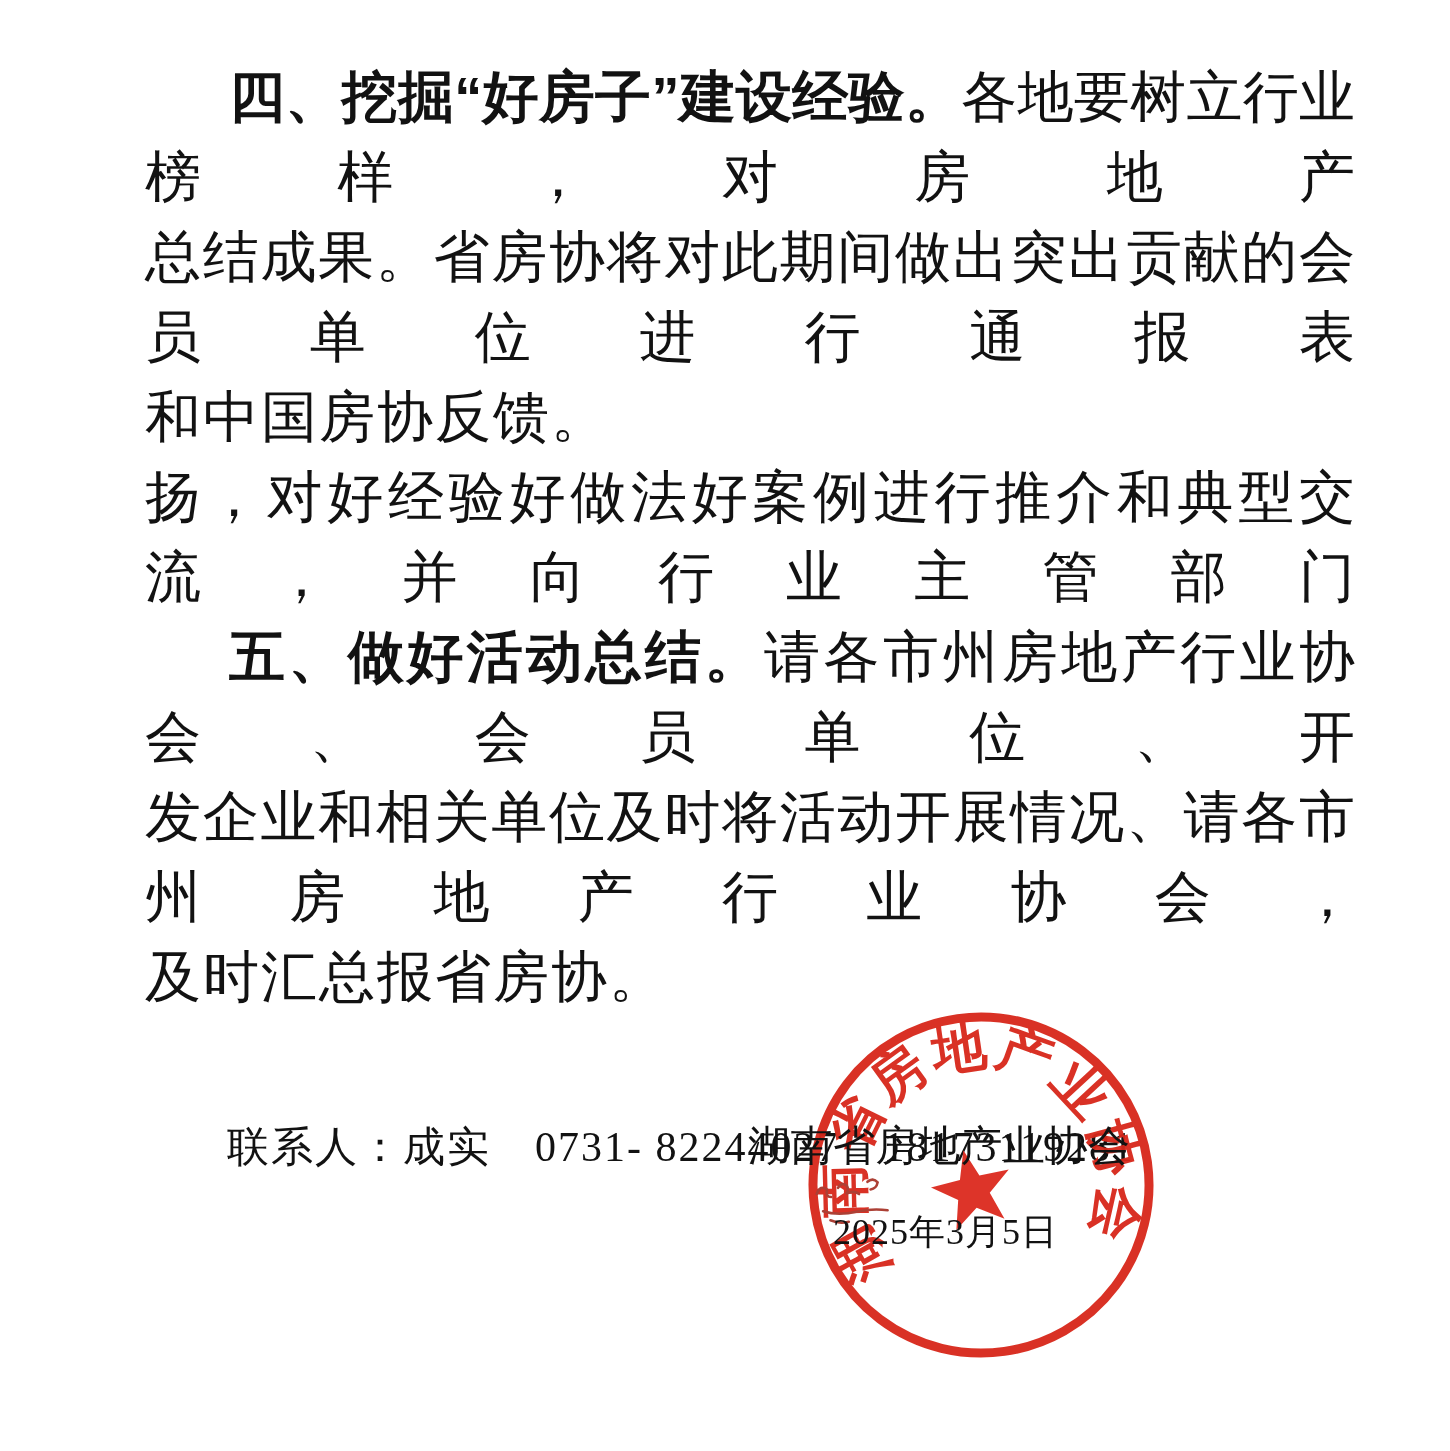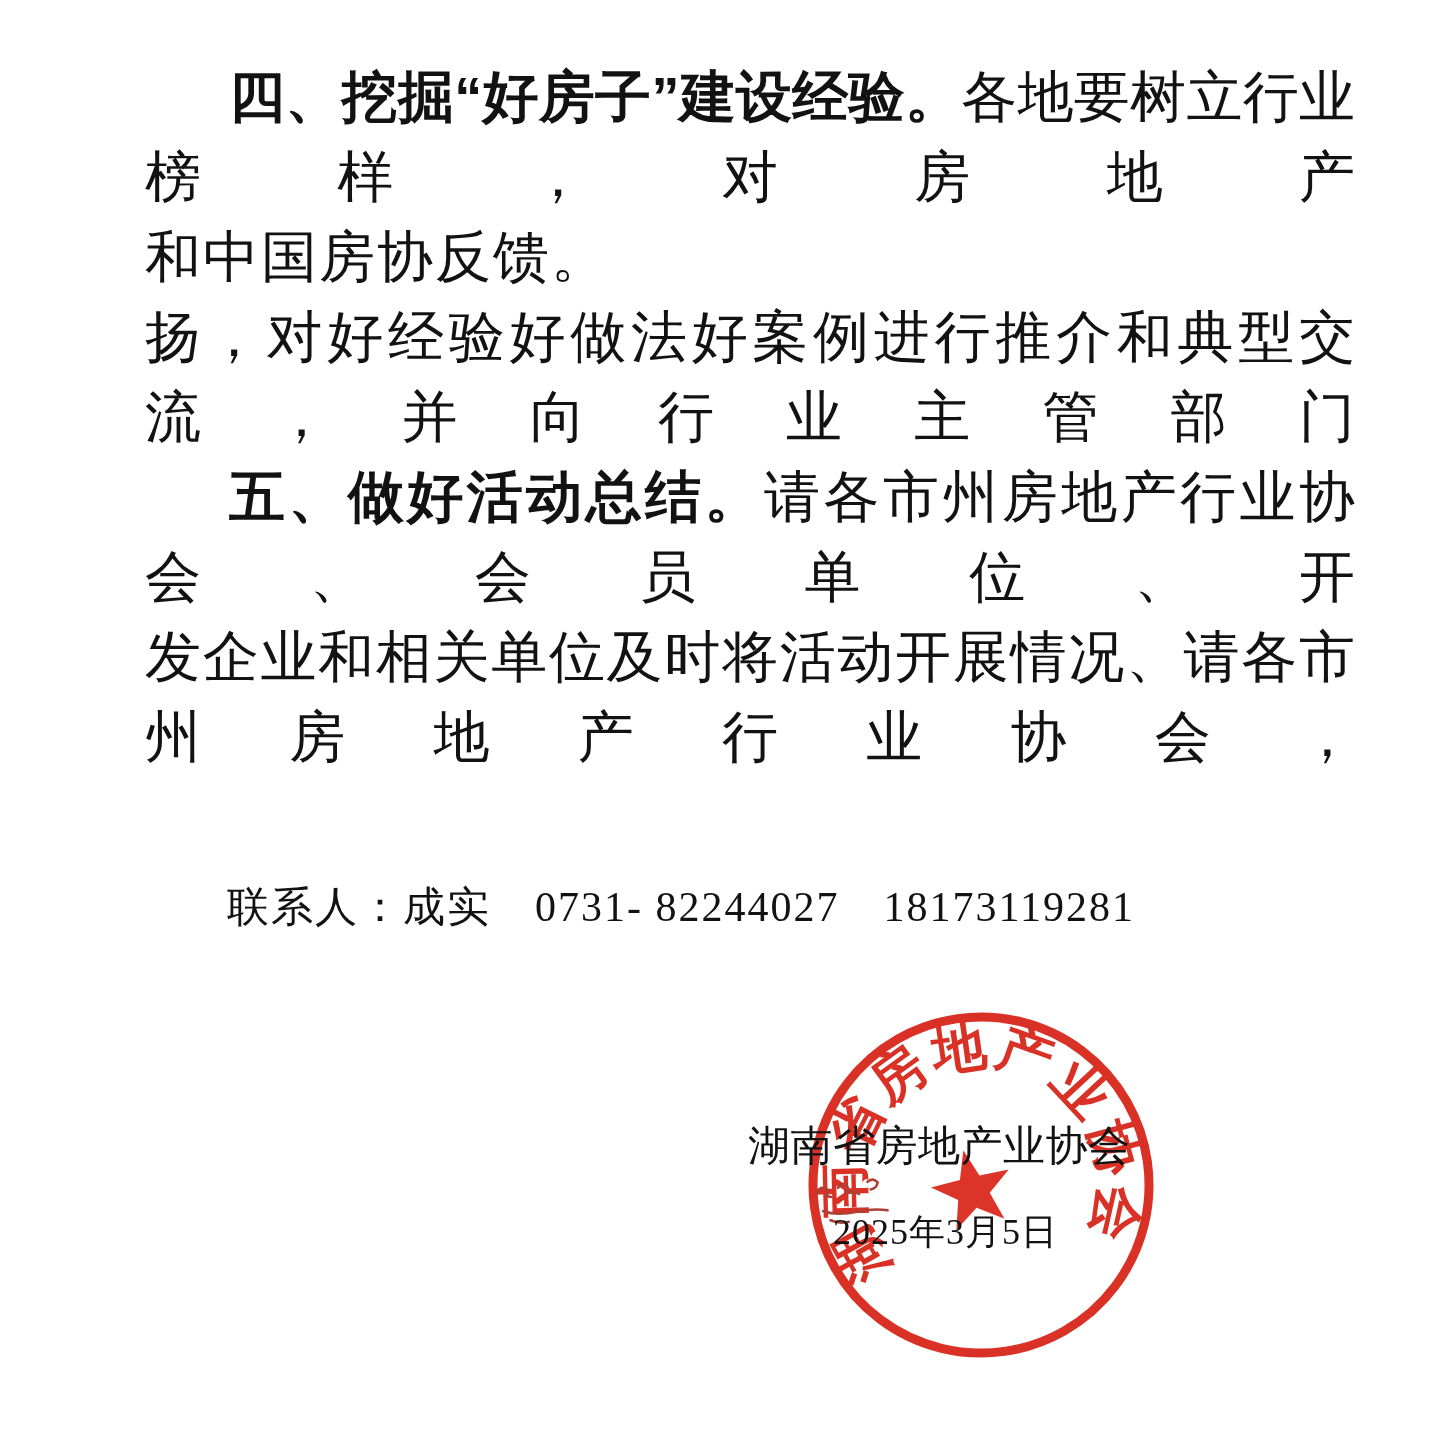--- a/index.html
+++ b/index.html
@@ -65,24 +65,26 @@
     width: 400px; height: 400px;
     z-index: 2;
   }
 </style>
 </head>
 <body>
 
 <div class="doc">
   <div>
       <div class="line justify indent"><span class="seg seg-bold">四、挖掘“好房子”建设经验。</span><span class="seg">各地要树立行业榜样，对房地产</span></div>
+      <div class="line justify"><span class="seg">总结成果。省房协将对此期间做出突出贡献的会员单位进行通报表</span></div>
       <div class="line"><span class="seg">和中国房协反馈。</span></div>
       <div class="line justify"><span class="seg">扬，对好经验好做法好案例进行推介和典型交流，并向行业主管部门</span></div>
       <div class="line justify indent"><span class="seg seg-bold">五、做好活动总结。</span><span class="seg">请各市州房地产行业协会、会员单位、开</span></div>
       <div class="line justify"><span class="seg">发企业和相关单位及时将活动开展情况、请各市州房地产行业协会，</span></div>
+      <div class="line"><span class="seg">及时汇总报省房协。</span></div>
     </div>
   <div class="contact">联系人：成实　0731- 82244027　18173119281</div>
 </div>
 
 <div class="seal-box">
   <svg width="400" height="400" viewBox="0 0 400 400">
     <g transform="rotate(-8 200 200)" opacity="0.95">
       <circle cx="200" cy="200" r="168" fill="none" stroke="#d7271a" stroke-width="9"></circle>
       <path id="sealArc" d="M 101.7 268.8 A 120 120 0 1 1 298.3 268.8" fill="none"></path>
       <text font-size="54" letter-spacing="4" fill="#d7271a" font-weight="bold" font-family="Liberation Serif, DejaVu Serif, serif">

